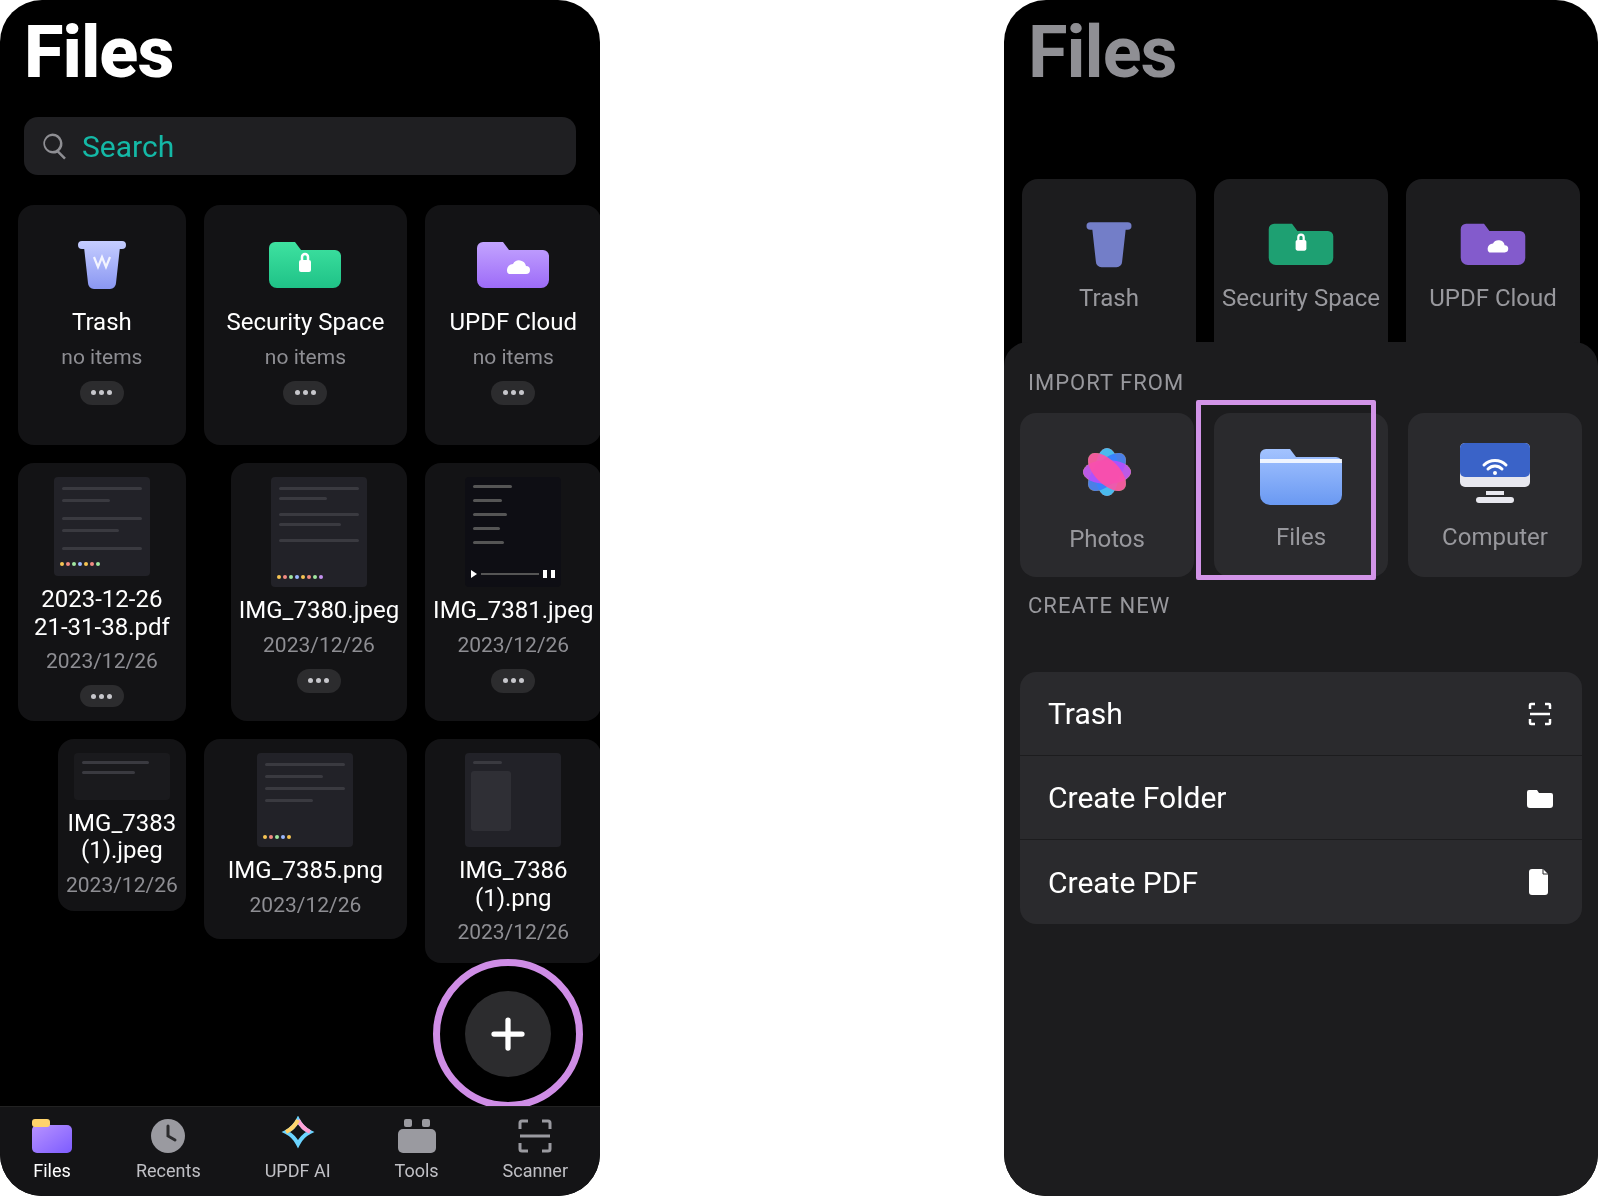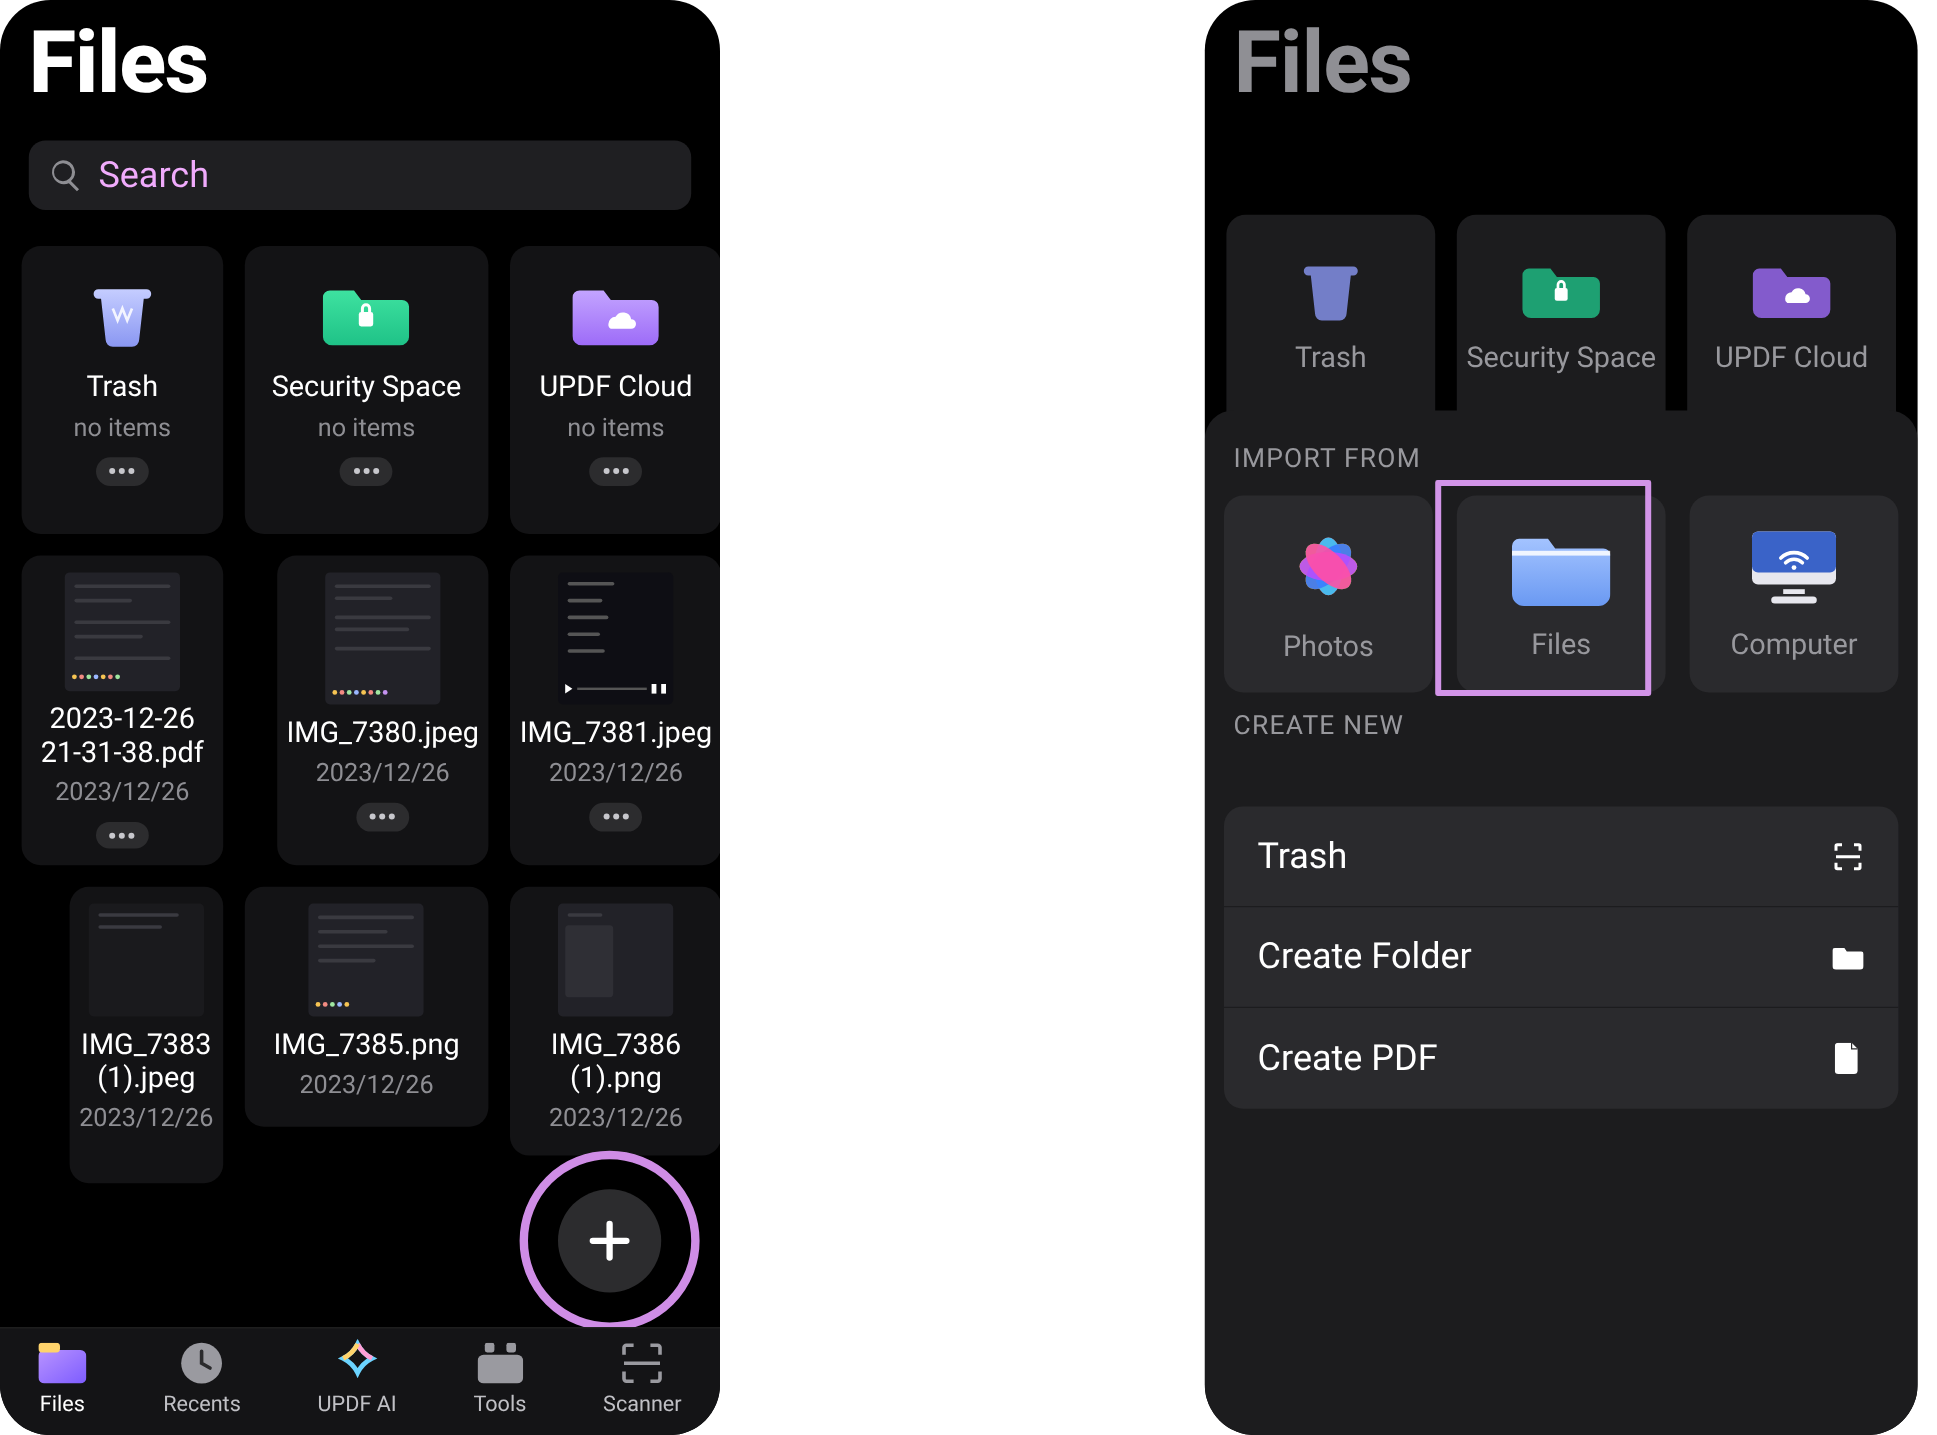--- a/index.html
+++ b/index.html
@@ -23,21 +23,21 @@
     margin: 22px 24px 0 24px;
     background: #1f1f22;
     border-radius: 14px;
     height: 58px;
     display: flex;
     align-items: center;
     padding: 0 16px;
     gap: 12px;
   }
   .search svg { width: 30px; height: 30px; fill: #8e8e93; }
-  .search span { color: #f0abfc; font-size: 30px; }
+  .search span { color: #14b8a6; font-size: 30px; }
   
   .grid {
     margin: 34px 18px 0 18px;
     display: grid;
     grid-template-columns: repeat(3, 1fr);
     gap: 18px;
   }
   .tile {
     background: #131315;
     border-radius: 16px;
@@ -291,21 +291,21 @@
       </div>
       <div class="tile-label">IMG_7381.jpeg</div>
       <div class="tile-sub">2023/12/26</div>
       <div class="dots">
           <i></i>
           <i></i>
           <i></i>
         </div>
     </div>
 
-    <div class="tile" style="height:247px;margin-left:40px;">
+    <div class="tile" style="height:172px;margin-left:40px;">
       <div class="thumb" style="height:94px;background:#1a1a1d;">
         <div class="bar" style="top:8px;width:70%"></div>
         <div class="bar" style="top:18px;width:55%"></div>
       </div>
       <div class="tile-label">IMG_7383 (1).jpeg</div>
       <div class="tile-sub">2023/12/26</div>
     </div>
     <div class="tile" style="height:200px;">
       <div class="thumb" style="height:94px;">
         <div class="bar" style="top:10px;"></div>

